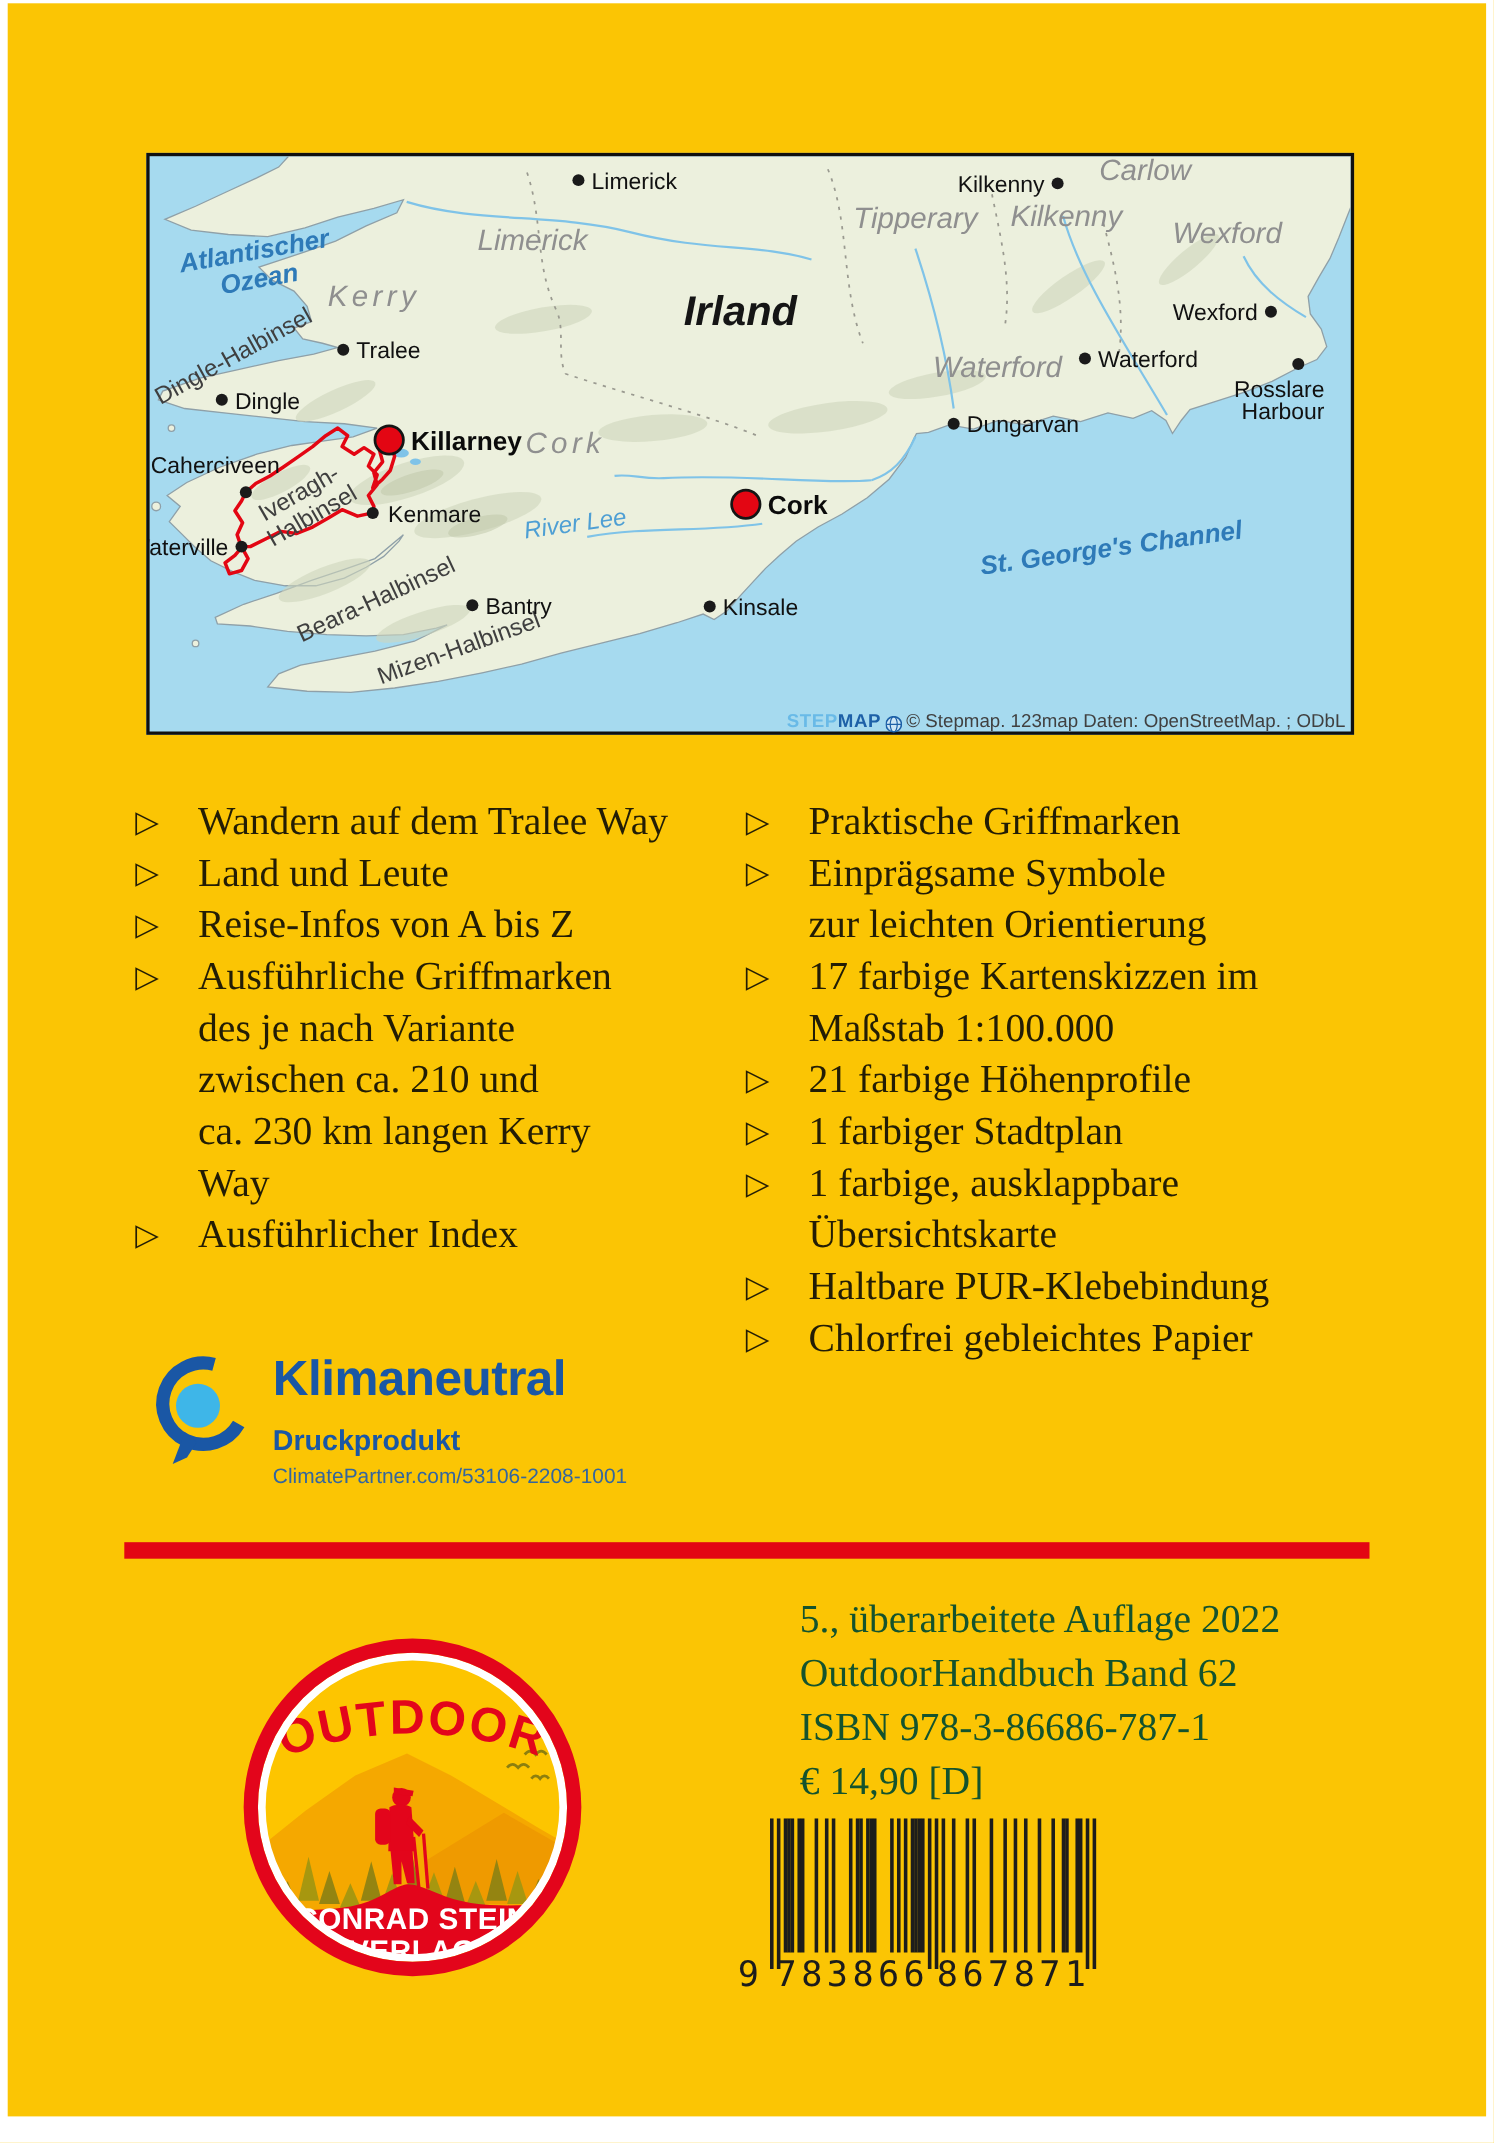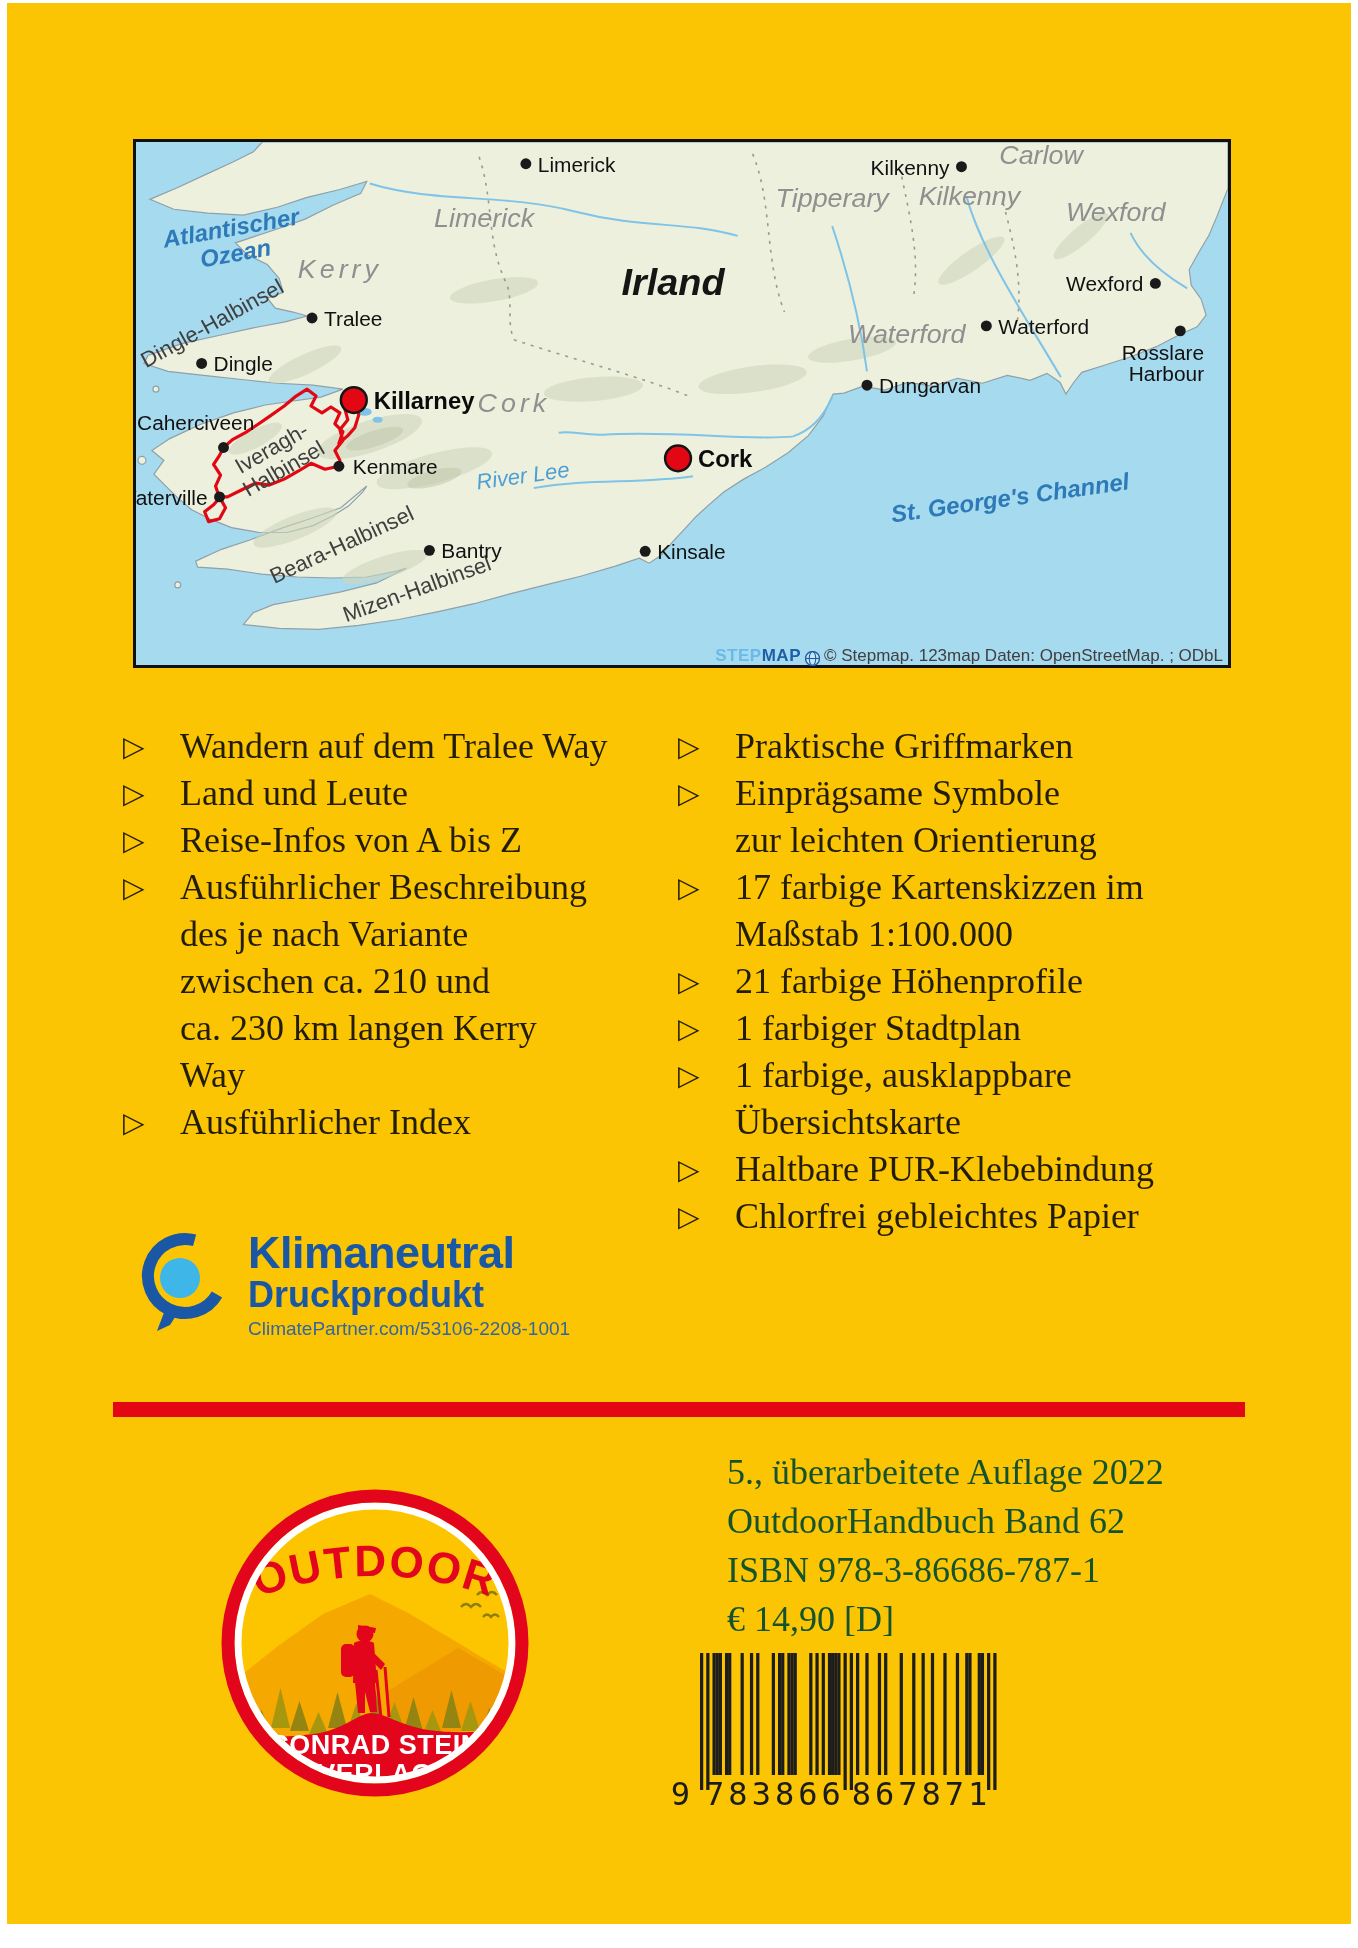--- a/index.html
+++ b/index.html
@@ -34,21 +34,21 @@
   #featL{left:123px}
   #featR{left:678px}
   .feat .row{display:flex}
   .feat .b{flex:0 0 57px;font-family:"DejaVu Sans",sans-serif;font-size:28px;color:#231D05}
   .feat .t{white-space:nowrap}
 
   
   .climate{position:absolute;left:138px;top:1224px;display:flex;gap:14px}
   .climate .txt{padding-top:6px}
   .cl-title{font-size:45px;font-weight:bold;color:#1A57A5;letter-spacing:-.5px;line-height:46px}
-  .cl-sub{font-size:36px;font-weight:bold;color:#1A57A5;line-height:34px;margin-top:2px}
+  .cl-sub{font-size:26px;font-weight:bold;color:#1A57A5;line-height:34px;margin-top:16px}
   .cl-url{font-size:19px;color:#34669E;margin-top:6px}
 
   .divider{position:absolute;left:113px;top:1402px;width:1132px;height:15px;background:#E30613}
 
   
   .badge{position:absolute;left:218px;top:1486px;width:314px;height:314px}
   .badge svg{display:block;width:100%;height:100%}
   .b-outdoor{font:800 44px "Liberation Sans",sans-serif;letter-spacing:2px}
   .b-verlag{font:700 27px "Liberation Sans",sans-serif;fill:#fff;letter-spacing:.5px}
 
@@ -197,21 +197,21 @@
     <div class="row">
       <span class="b">▷</span>
       <span class="t">Land und Leute</span>
     </div>
     <div class="row">
       <span class="b">▷</span>
       <span class="t">Reise-Infos von A bis Z</span>
     </div>
     <div class="row">
       <span class="b">▷</span>
-      <span class="t">Ausführlicher Beschreibung</span>
+      <span class="t">Ausführliche Griffmarken</span>
     </div>
     <div class="row">
       <span class="b"></span>
       <span class="t">des je nach Variante</span>
     </div>
     <div class="row">
       <span class="b"></span>
       <span class="t">zwischen ca. 210 und</span>
     </div>
     <div class="row">

